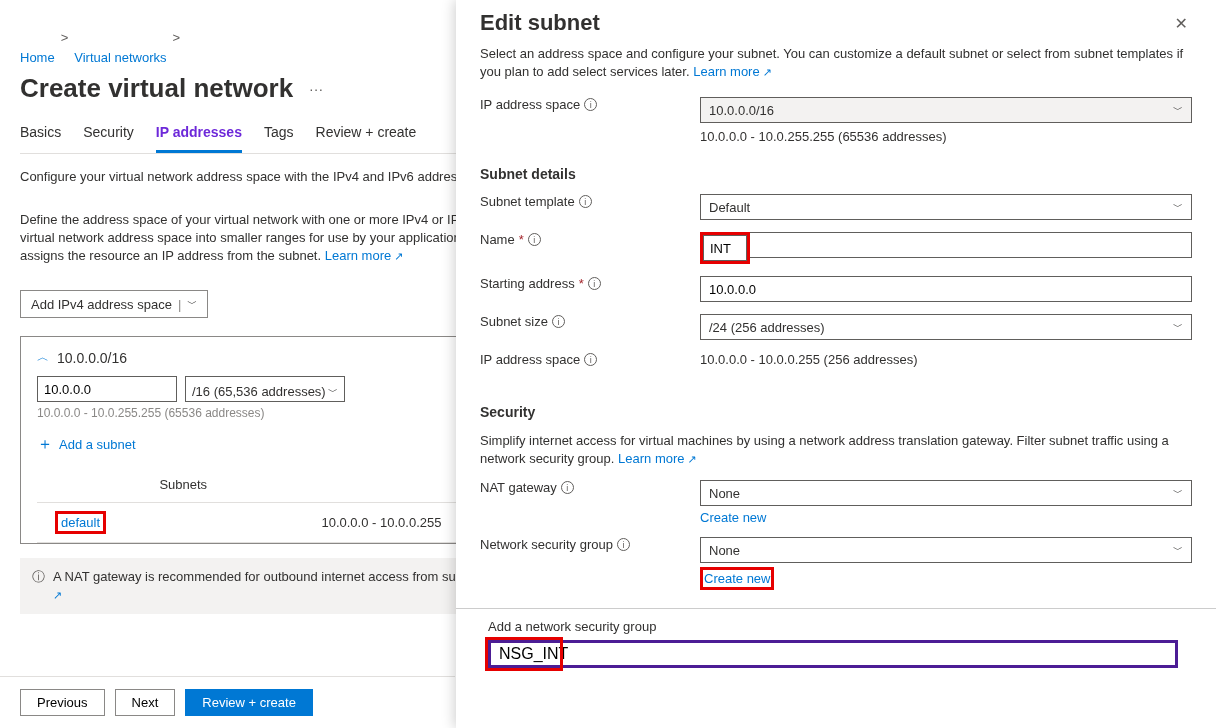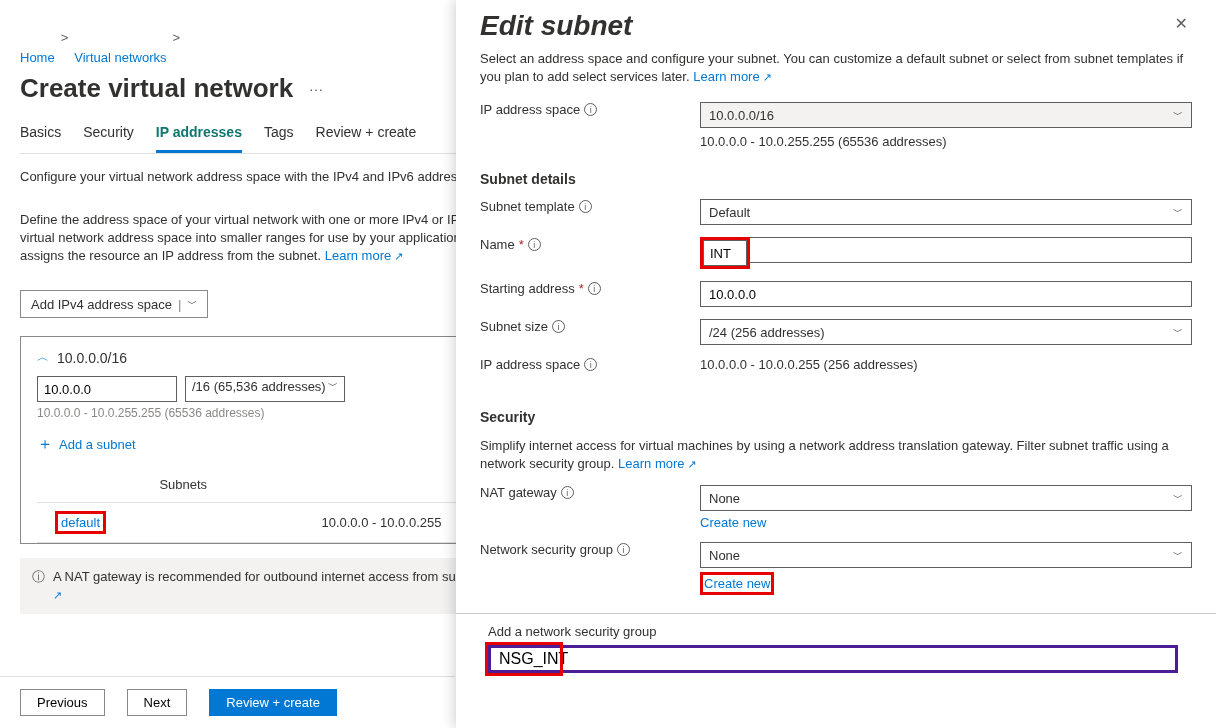--- a/index.html
+++ b/index.html
@@ -11,54 +11,54 @@
 
     .breadcrumb { display: flex; gap: 6px; align-items: center; padding: 4px 0; font-size: 13px; }
     .breadcrumb .sep { color: #605e5c; }
 
     .page-title-row { display:flex; align-items:center; gap:10px; margin: 4px 0 12px 0; }
     h1.page-title { font-size: 26px; font-weight: 600; }
     .ellipsis-btn { font-size:14px; color:#605e5c; padding:4px 6px; cursor:pointer; }
 
     .tabs { display: flex; gap: 22px; border-bottom: 1px solid #e1dfdd; margin-bottom: 14px; }
     .tab { padding: 8px 0 10px 0; cursor: pointer; color: #323130; font-size: 14px; }
-    .tab.active { border-bottom: 3px solid #0078d4; font-weight: 600; color: #0f766e; }
+    .tab.active { border-bottom: 3px solid #0078d4; font-weight: 600; color: #6d28d9; }
 
     .desc { color: #323130; line-height: 18px; margin-bottom: 10px; }
     .link-ext::after { content: " ↗"; font-size: 11px; color: #0078d4; }
 
     .address-space-btn { display: inline-flex; align-items: center; gap: 6px; border: 1px solid #8a8886; padding: 4px 10px; font-size: 13px; height: 28px; cursor: pointer; background:#fff; }
     .chev-down { font-size:10px; }
 
     .addr-block { border: 1px solid #8a8886; margin-top: 18px; padding: 12px 16px 0 16px; }
     .addr-header { display:flex; align-items: center; gap:8px; font-size:14px; margin-bottom:10px; }
     .addr-header .chev { color:#0078d4; font-size:12px; }
     .addr-inputs { display:flex; gap:8px; margin-bottom:4px; }
     .addr-inputs input { width: 140px; height:26px; padding:2px 6px; border:1px solid #605e5c; font-size:13px; }
-    .addr-inputs .select { display:flex; align-items:flex-start; justify-content:space-between; width:160px; height:26px; padding:2px 6px; border:1px solid #605e5c; font-size:13px; }
+    .addr-inputs .select { display:flex; align-items:flex-end; justify-content:space-between; width:160px; height:26px; padding:2px 6px; border:1px solid #605e5c; font-size:13px; }
     .range-hint { color:#8a8886; font-size:12px; margin: 4px 0 14px 0; }
     .add-subnet-btn { display:flex; align-items:center; gap:6px; color:#0078d4; cursor:pointer; font-size:13px; margin-bottom:12px; }
     .plus-icon { color:#0078d4; font-size:16px; font-weight:400; }
 
     .subnet-table { width:100%; border-collapse: collapse; margin-top: 6px; }
     .subnet-table th { text-align:center; font-weight:400; color:#323130; padding: 10px 6px 10px 6px; border-bottom:1px solid #e1dfdd; font-size:13px;}
     .subnet-table td { padding: 12px 6px; font-size:13px; border-bottom:1px solid #e1dfdd; }
     .highlight-red { outline: 3px solid #e60000; outline-offset:-1px; padding:2px 4px; }
 
     .nat-info { background: #f3f2f1; padding: 10px 12px; margin-top: 14px; font-size: 13px; display:flex; gap:8px; align-items:flex-start; line-height:18px; }
     .info-icon { color:#605e5c; flex-shrink:0; }
 
-    .footer-btns { position:absolute; bottom:0; left:0; display:flex; gap:22px; padding:12px 20px; background:#fff; border-top:1px solid #e1dfdd; width: 455px; }
+    .footer-btns { position:absolute; bottom:0; left:0; display:flex; gap:10px; padding:12px 20px; background:#fff; border-top:1px solid #e1dfdd; width: 455px; }
     .btn { padding: 5px 16px; border:1px solid #8a8886; background:#fff; cursor:pointer; font-size:13px; }
     .btn.primary { background:#0078d4; color:#fff; border-color:#0078d4; }
 
     
     .side-panel { position:absolute; top:0; right:0; width:760px; height:728px; background:#fff; box-shadow: -2px 0 12px rgba(0,0,0,0.18); padding: 10px 24px 0 24px; display:flex; flex-direction:column; }
     .side-header { display:flex; justify-content:space-between; align-items:flex-start; margin-bottom: 8px; }
-    .side-header h2 { font-size: 28px; font-weight:600;font-style:italic; }
+    .side-header h2 { font-size: 22px; font-weight:600; }
     .close-x { font-size:16px; color:#605e5c; cursor:pointer; padding:4px; }
 
     .side-desc { font-size: 13px; color:#323130; line-height: 18px; margin-bottom: 16px; }
 
     .form-row { display:flex; align-items:flex-start; margin-bottom: 12px; gap: 10px; }
     .form-label { width: 210px; font-size:13px; display:flex; align-items:center; gap:4px; }
     .req { color: #a4262c; }
     .info-i { display:inline-flex; width:13px; height:13px; border:1px solid #605e5c; border-radius:50%; align-items:center; justify-content:center; font-size:9px; color:#605e5c; cursor:help; }
     .form-field { flex: 1; }
     .field-input { width:100%; height:26px; border:1px solid #605e5c; padding: 2px 8px; font-size:13px; }

